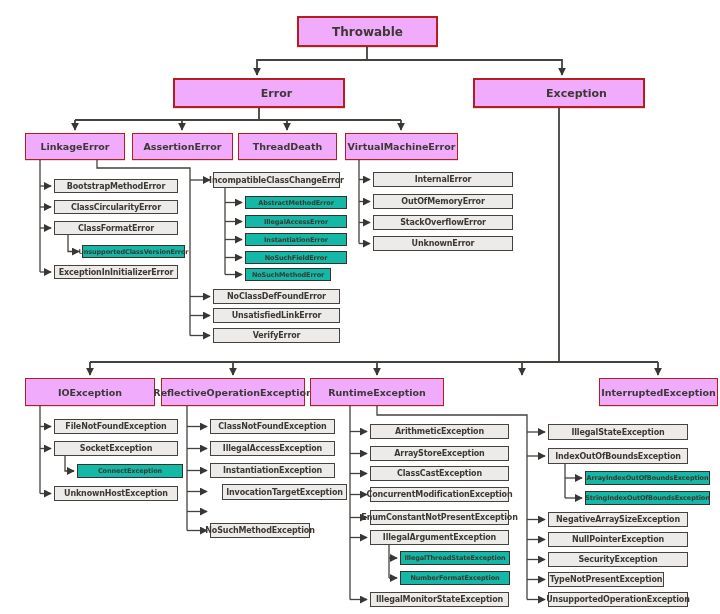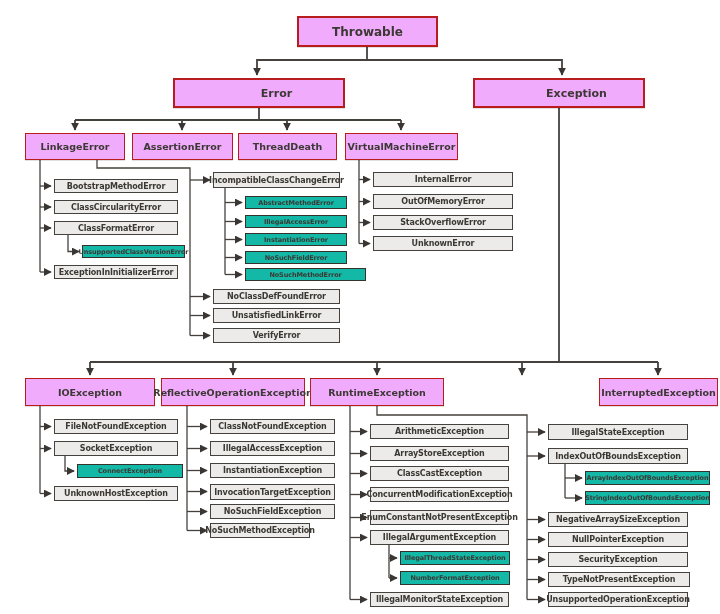--- a/index.html
+++ b/index.html
@@ -142,21 +142,21 @@
   <div class="node mid" style="left:54px;top:200px;width:124px;height:14px">ClassCircularityError</div>
   <div class="node mid" style="left:54px;top:221px;width:124px;height:14px">ClassFormatError</div>
   <div class="node sm" style="left:82px;top:245px;width:103px;height:13px">UnsupportedClassVersionError</div>
   <div class="node mid" style="left:54px;top:265px;width:124px;height:14px">ExceptionInInitializerError</div>
 
   <div class="node mid" style="left:213px;top:172px;width:127px;height:16px">IncompatibleClassChangeError</div>
   <div class="node sm" style="left:245px;top:196px;width:102px;height:13px">AbstractMethodError</div>
   <div class="node sm" style="left:245px;top:215px;width:102px;height:13px">IllegalAccessError</div>
   <div class="node sm" style="left:245px;top:233px;width:102px;height:13px">InstantiationError</div>
   <div class="node sm" style="left:245px;top:251px;width:102px;height:13px">NoSuchFieldError</div>
-  <div class="node sm" style="left:245px;top:268px;width:121px;height:13px">NoSuchMethodError</div>
+  <div class="node sm" style="left:245px;top:268px;width:86px;height:13px">NoSuchMethodError</div>
   <div class="node mid" style="left:213px;top:289px;width:127px;height:15px">NoClassDefFoundError</div>
   <div class="node mid" style="left:213px;top:308px;width:127px;height:15px">UnsatisfiedLinkError</div>
   <div class="node mid" style="left:213px;top:328px;width:127px;height:15px">VerifyError</div>
 
   <div class="node mid" style="left:373px;top:172px;width:140px;height:15px">InternalError</div>
   <div class="node mid" style="left:373px;top:194px;width:140px;height:15px">OutOfMemoryError</div>
   <div class="node mid" style="left:373px;top:215px;width:140px;height:15px">StackOverflowError</div>
   <div class="node mid" style="left:373px;top:236px;width:140px;height:15px">UnknownError</div>
 
   <div class="node lv2" style="left:25px;top:378px;width:130px;height:28px">IOException</div>
@@ -165,37 +165,36 @@
   <div class="node lv2" style="left:599px;top:378px;width:119px;height:28px">InterruptedException</div>
 
   <div class="node mid" style="left:54px;top:419px;width:124px;height:15px">FileNotFoundException</div>
   <div class="node mid" style="left:54px;top:441px;width:124px;height:15px">SocketException</div>
   <div class="node sm" style="left:77px;top:464px;width:106px;height:14px">ConnectException</div>
   <div class="node mid" style="left:54px;top:486px;width:124px;height:15px">UnknownHostException</div>
 
   <div class="node mid" style="left:210px;top:419px;width:125px;height:15px">ClassNotFoundException</div>
   <div class="node mid" style="left:210px;top:441px;width:125px;height:15px">IllegalAccessException</div>
   <div class="node mid" style="left:210px;top:463px;width:125px;height:15px">InstantiationException</div>
-  <div class="node mid" style="left:210px;top:484px;width:125px;height:16px">InvocationTargetException</div>
-  <div class="node mid" style="left:210px;top:504px;width:125px;height:15px">NoSuchFieldException</div>
+  <div class="node mid" style="left:222px;top:484px;width:125px;height:16px">InvocationTargetException</div>
   <div class="node mid" style="left:210px;top:523px;width:100px;height:15px">NoSuchMethodException</div>
 
   <div class="node mid" style="left:370px;top:446px;width:139px;height:15px">ArrayStoreException</div>
   <div class="node mid" style="left:370px;top:424px;width:139px;height:15px">ArithmeticException</div>
   <div class="node mid" style="left:370px;top:466px;width:139px;height:15px">ClassCastException</div>
   <div class="node mid" style="left:370px;top:487px;width:139px;height:15px">ConcurrentModificationException</div>
   <div class="node mid" style="left:370px;top:510px;width:139px;height:15px">EnumConstantNotPresentException</div>
   <div class="node mid" style="left:370px;top:530px;width:139px;height:15px">IllegalArgumentException</div>
   <div class="node sm" style="left:400px;top:551px;width:110px;height:14px">IllegalThreadStateException</div>
   <div class="node sm" style="left:400px;top:571px;width:110px;height:14px">NumberFormatException</div>
   <div class="node mid" style="left:370px;top:592px;width:139px;height:15px">IllegalMonitorStateException</div>
 
   <div class="node mid" style="left:548px;top:424px;width:140px;height:16px">IllegalStateException</div>
   <div class="node mid" style="left:548px;top:448px;width:140px;height:16px">IndexOutOfBoundsException</div>
   <div class="node sm" style="left:585px;top:471px;width:125px;height:14px">ArrayIndexOutOfBoundsException</div>
   <div class="node sm" style="left:585px;top:491px;width:125px;height:14px">StringIndexOutOfBoundsException</div>
   <div class="node mid" style="left:548px;top:512px;width:140px;height:15px">NegativeArraySizeException</div>
   <div class="node mid" style="left:548px;top:532px;width:140px;height:15px">NullPointerException</div>
   <div class="node mid" style="left:548px;top:552px;width:140px;height:15px">SecurityException</div>
-  <div class="node mid" style="left:548px;top:572px;width:142px;height:15px">TypeNotPresentException</div>
+  <div class="node mid" style="left:548px;top:572px;width:116px;height:15px">TypeNotPresentException</div>
   <div class="node mid" style="left:548px;top:592px;width:140px;height:15px">UnsupportedOperationException</div>
 
 </div>
 
 </body></html>

